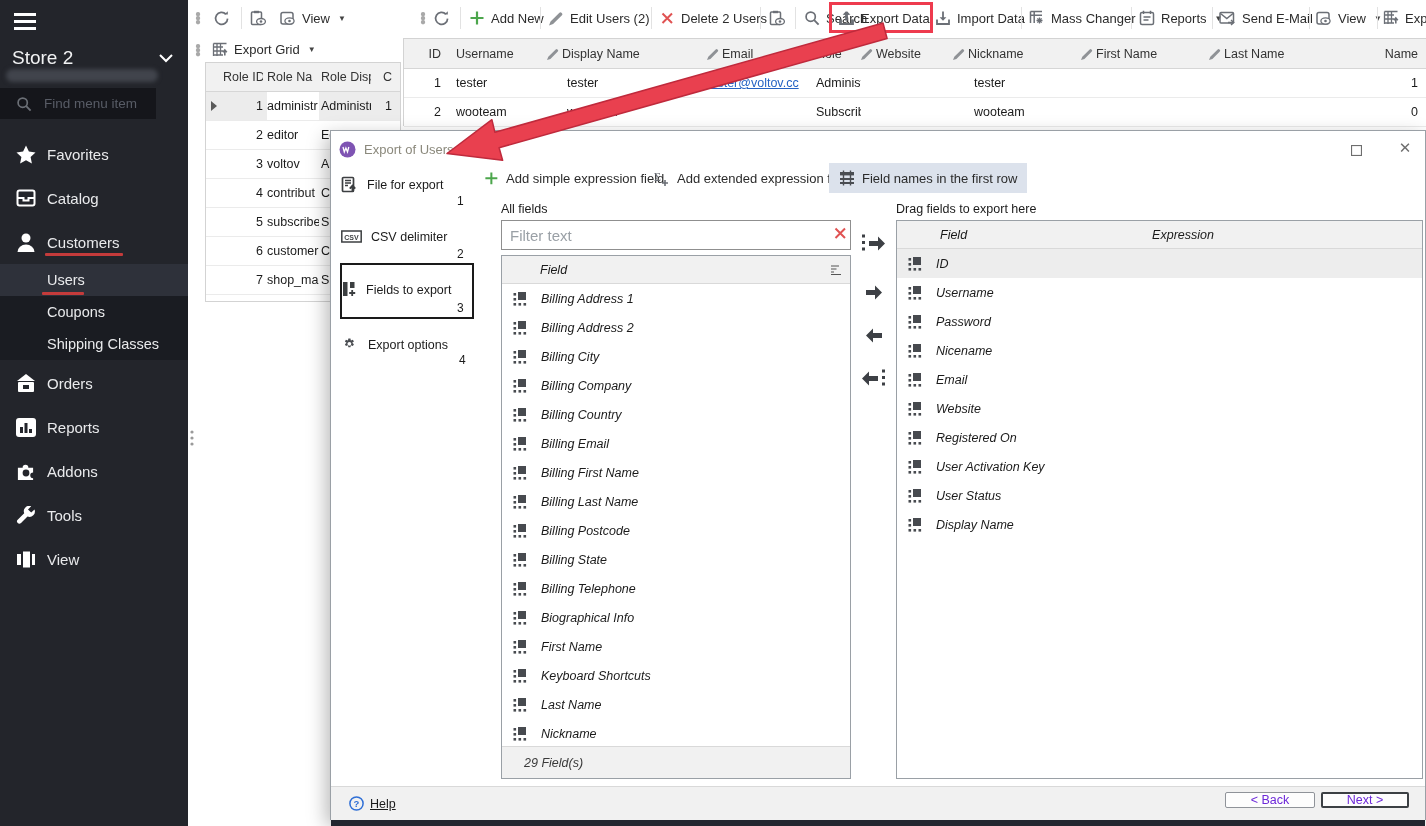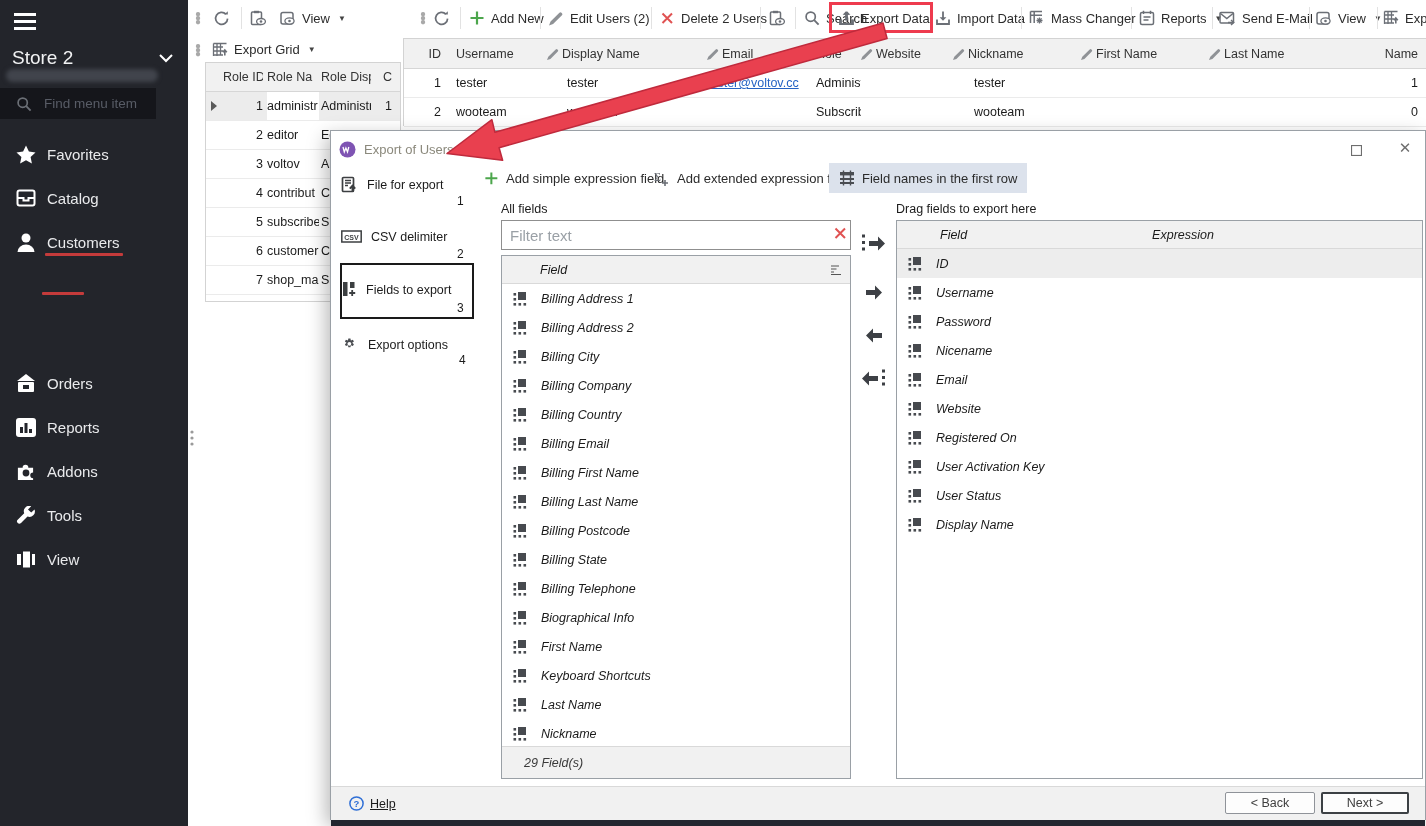--- a/index.html
+++ b/index.html
@@ -72,22 +72,22 @@
   .list-hdr { height:28px; background:#f1f1f1; border-bottom:1px solid #d9d9d9; display:flex; align-items:center; font-size:12.5px; }
   .f-row { height:29px; display:flex; align-items:center; font-size:12.5px; color:#1b1b1b; }
   .f-row .dh { margin-left:11px; }
   .f-row .lb { margin-left:14px; }
   .list-ftr { position:absolute; left:0; bottom:0; width:100%; height:32px; background:#f1f1f1;
     border-top:1px solid #d9d9d9; display:flex; align-items:center; font-size:12.5px; color:#3a3a3a; }
   .xfer { position:absolute; left:856px; width:30px; height:26px; background:transparent; border:none; cursor:pointer; display:flex; align-items:center; justify-content:center; }
   input.filter { position:absolute; left:500px; top:221px; width:350px; height:30px; border:1px solid #8f8f8f;
     padding:0 26px 0 8px; font-size:15px; font-family:"Liberation Sans",sans-serif; color:#1b1b1b; }
   input.filter::placeholder { color:#9aa0a6; }
-  .btn { position:absolute; height:22px; background:#fdfdfd; border:1px solid #8f9399; border-radius:2px;
-    font-size:12.5px; color:#404040; display:flex; align-items:center; justify-content:center; cursor:pointer; }
+  .btn { position:absolute; height:16px; background:#fdfdfd; border:1px solid #8f9399; border-radius:2px;
+    font-size:12.5px; color:#6d28d9; display:flex; align-items:center; justify-content:center; cursor:pointer; }
   .btn-default { border:2px solid #3c4044; }
 
   .winbtn { position:absolute; top:138px; width:20px; height:20px; display:flex; align-items:center; justify-content:center; color:#6e6e6e; cursor:pointer; }
 
   
   #export-highlight { left:829px; top:2px; width:104px; height:31px; border:3px solid #ee3b4e; z-index:55; pointer-events:none; }
   #arrow-overlay { left:0; top:0; width:1426px; height:826px; pointer-events:none; z-index:60; }
 </style>
 </head>
 <body>
@@ -238,20 +238,31 @@
     <span class="ic">
           <svg width="20" height="19" fill="#fff">
             <circle cx="10" cy="5" r="4.5"></circle>
             <path d="M1.5 19 a8.5 7.5 0 0 1 17 0 z"></path>
           </svg>
         </span>
     <span class="lb">Customers</span>
   </div>
   <div class="redline" style="left:45px;top:253px;width:78px"></div>
 
+  <div class="abs sb-sub" style="top:264px;height:96px">
+    <div class="sb-subitem sb-sel">
+      <span class="lb">Users</span>
+    </div>
+    <div class="sb-subitem">
+      <span class="lb">Coupons</span>
+    </div>
+    <div class="sb-subitem">
+      <span class="lb">Shipping Classes</span>
+    </div>
+  </div>
   <div class="redline" style="left:42px;top:292px;width:42px"></div>
 
   <div class="abs sb-item" style="top:361px">
     <span class="ic">
           <svg width="20" height="19" fill="#fff">
             <path d="M10 0 L19 7 H1 Z"></path>
             <rect x="2" y="8" width="16" height="10" rx="1"></rect>
             <rect x="7" y="11" width="6" height="4" fill="#23252b"></rect>
           </svg>
         </span>

